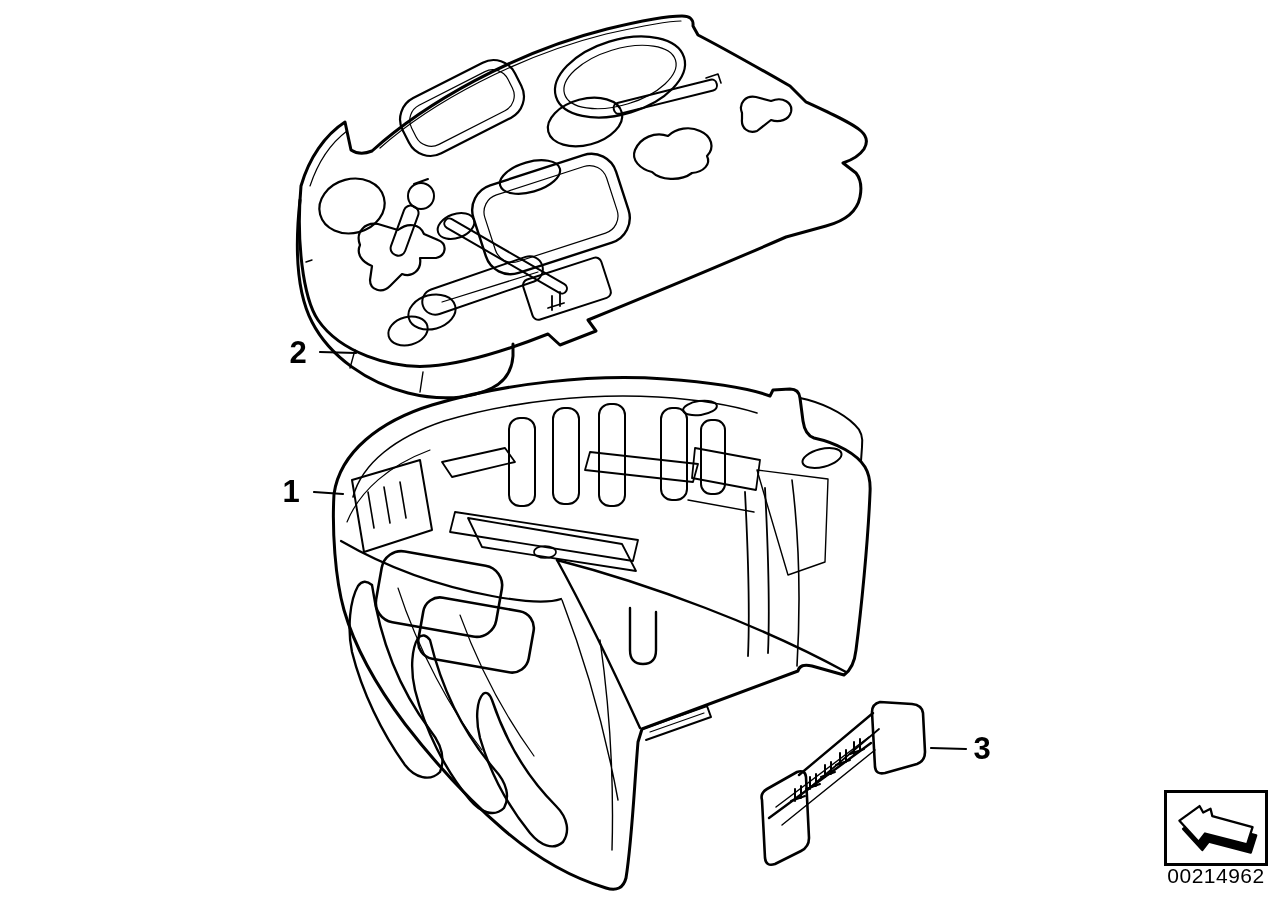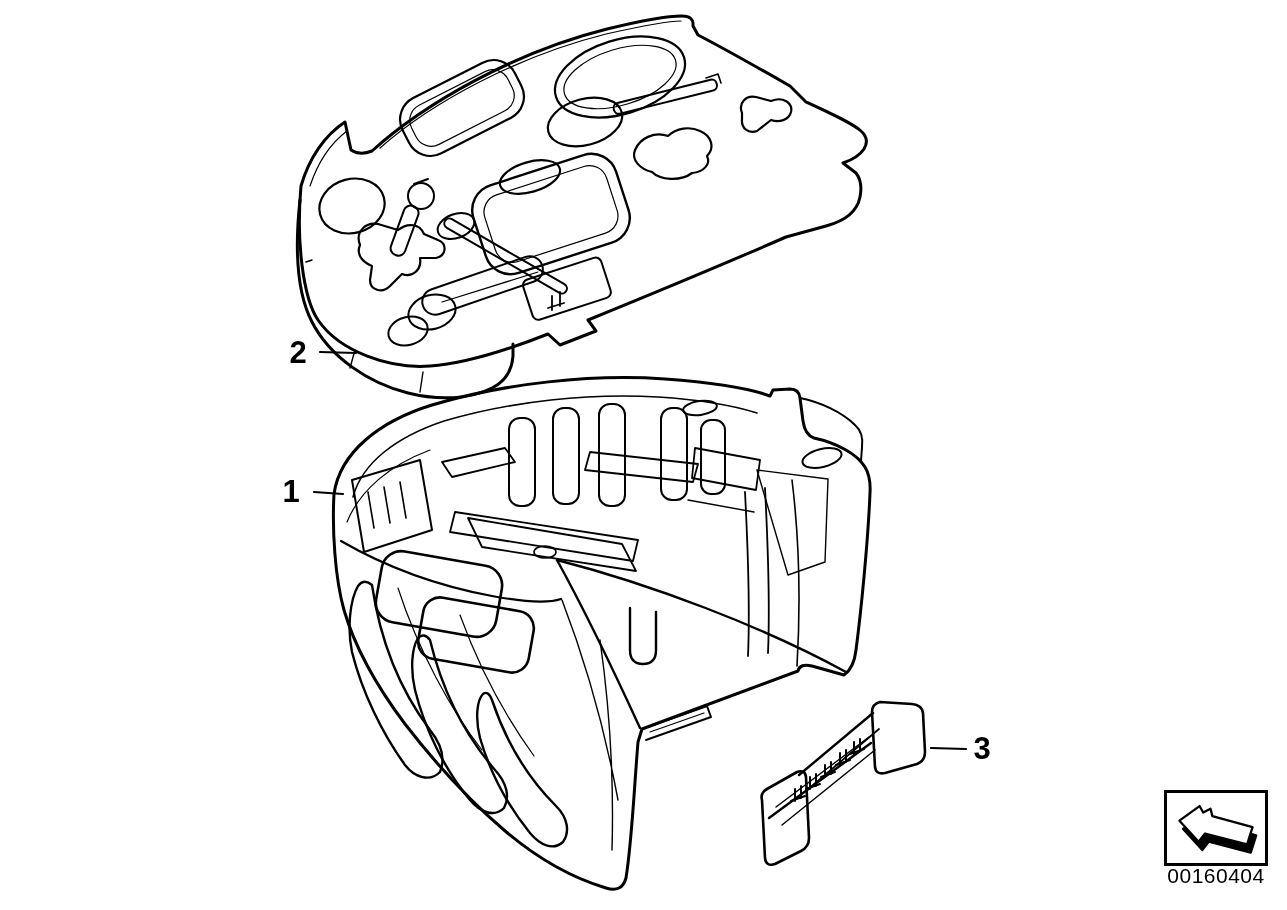--- a/index.html
+++ b/index.html
@@ -161,15 +161,15 @@
   <div class="stamp-box">
     <svg width="92" height="64" viewBox="0 0 98 70">
       <g transform="translate(5 10)">
         <path d="M 8 26 L 30 10 L 34 17 L 42 13 L 44 21 L 88 33 L 82 52 L 36 40 L 29 49 Z" fill="#000" stroke="#000" stroke-width="2.5" stroke-linejoin="round"></path>
       </g>
       <g transform="translate(1 1)">
         <path d="M 8 26 L 30 10 L 34 17 L 42 13 L 44 21 L 88 33 L 82 52 L 36 40 L 29 49 Z" fill="#fff" stroke="#000" stroke-width="2.5" stroke-linejoin="round"></path>
       </g>
     </svg>
   </div>
-  <div class="stamp-number">00160404</div>
+  <div class="stamp-number">00214962</div>
 
 </div>
 
 </body></html>

